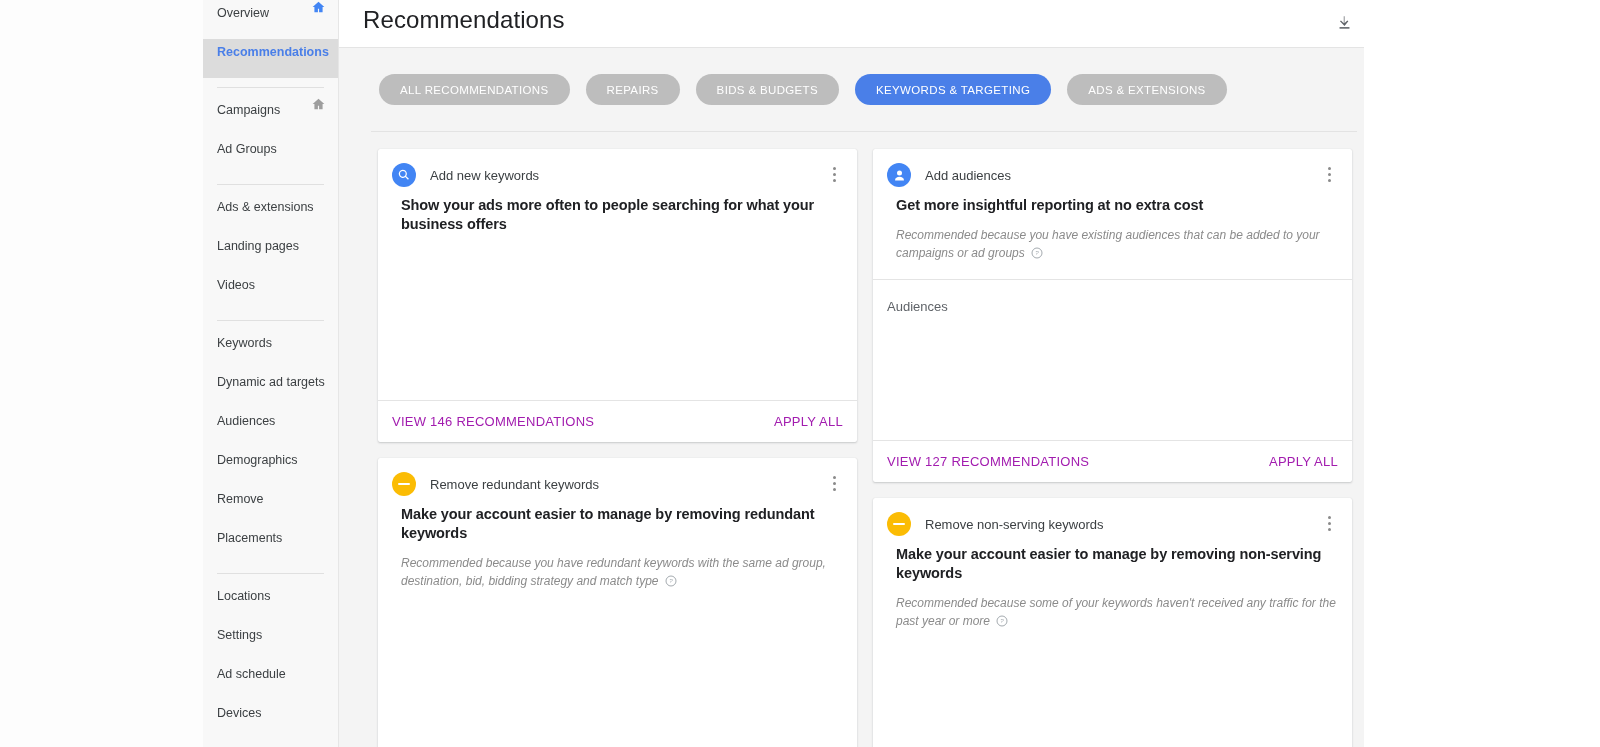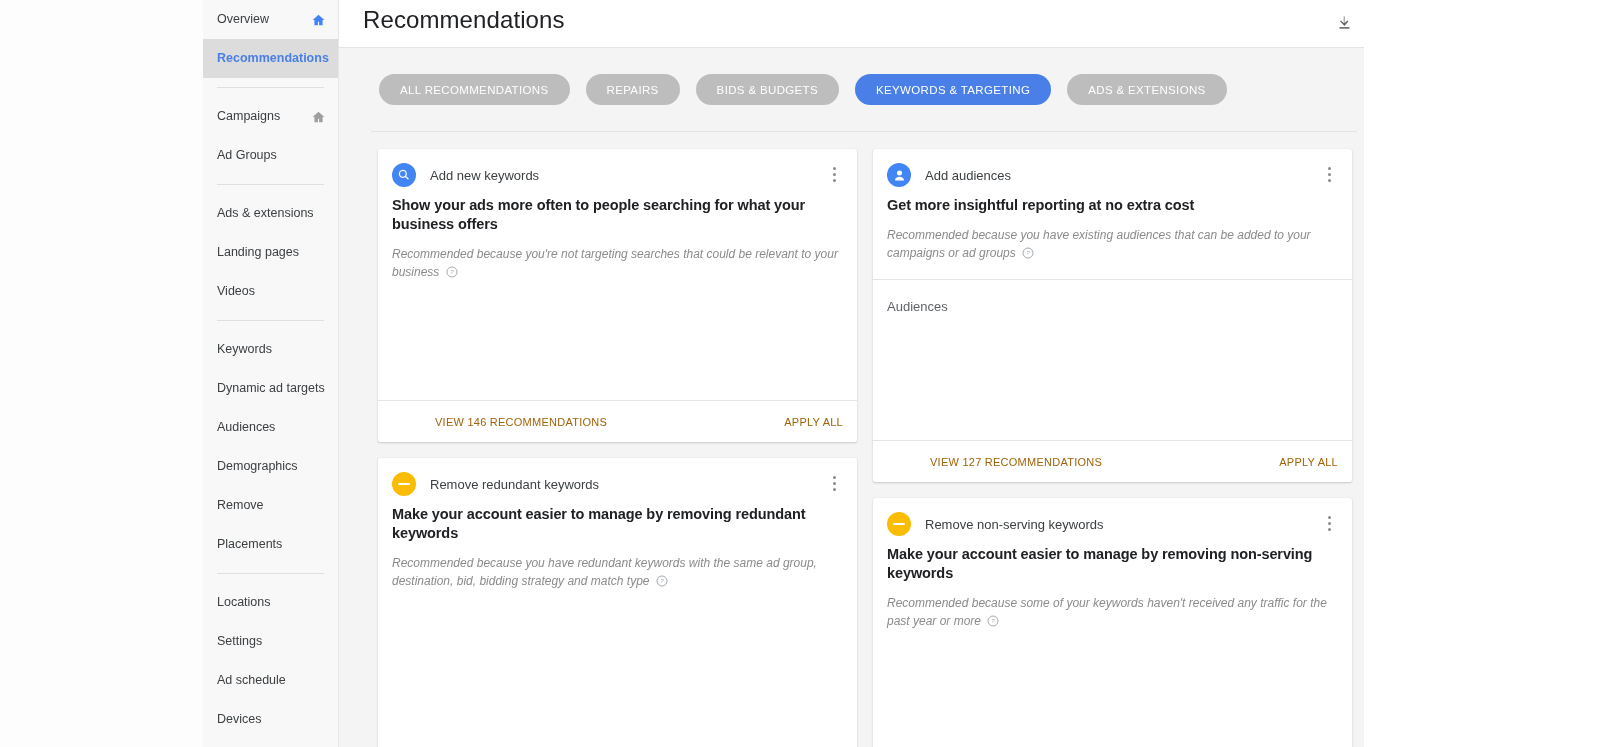--- a/index.html
+++ b/index.html
@@ -19,21 +19,21 @@
 
   
   .sidebar {
     position: absolute; left: 203px; top: 0; width: 136px; height: 747px;
     background: #f8f8f8;
     border-right: 1px solid #e6e6e6;
     overflow: hidden;
   }
   .nav-item {
     position: relative;
-    display: flex; align-items: center; justify-content: space-between;
+    display: flex; align-items: flex-start; justify-content: space-between;
     padding: 0 12px 0 14px;
     min-height: 39px;
     font-size: 12.5px;
     color: #3c4043;
     line-height: 1.25;
     cursor: pointer;
   }
   .nav-item .nav-label { display: block; padding: 6px 0; }
   .nav-item.active { background: #dcdcdc; }
   .nav-item.active .nav-label { color: #4a7fe8; font-weight: bold; }
@@ -129,21 +129,21 @@
   }
   .kebab {
     position: absolute; right: 12px; top: 13px;
     width: 22px; height: 24px;
     display: flex; flex-direction: column; align-items: center; justify-content: center;
     gap: 3px; cursor: pointer;
   }
   .kebab i { width: 3px; height: 3px; border-radius: 50%; background: #8a8a8a; display: block; }
 
   .card-body { display: flex; padding: 9px 14px 0 14px; }
-  .body-main { flex: 1 1 auto; min-width: 0; }
+  .body-main { flex: 1 1 auto; min-width: 0; margin-left: 9px; }
   .card-title {
     font-size: 14.5px; font-weight: bold; color: #202124;
     line-height: 1.32; letter-spacing: -.1px;
   }
   .card-reason {
     margin-top: 11px;
     font-size: 12px; font-style: italic; color: #8b8b8b;
     line-height: 1.52;
   }
   .help-ic { display: inline-block; vertical-align: -2px; margin-left: 3px; }
@@ -166,22 +166,22 @@
   .section-split { height: 1px; background: #e4e4e4; margin-top: 16px; }
   .section-label { padding: 19px 14px 0 14px; font-size: 13px; color: #5f6368; }
 
   .card-spacer { flex: 1 1 auto; }
   .card-foot {
     border-top: 1px solid #e4e4e4;
     display: flex; align-items: center; justify-content: space-between;
     padding: 0 14px; height: 42px;
   }
   .link {
-    font-size: 11px; color: #a16207; letter-spacing: .25px;
-    cursor: pointer; white-space: nowrap; margin-left: 43px;
+    font-size: 13px; color: #a21caf; letter-spacing: .25px;
+    cursor: pointer; white-space: nowrap;
   }
 </style>
 </head>
 <body>
 
 <div id="app">
 
   <div class="left-gutter"></div>
 
   <nav class="sidebar">
@@ -296,27 +296,20 @@
             <span class="kebab">
                 <i></i>
                 <i></i>
                 <i></i>
               </span>
           </div>
 
           <div class="card-body">
             <div class="body-main">
               <div class="card-title">Show your ads more often to people searching for what your business offers</div>
-              <div class="card-reason">
-                <span>Recommended because you're not targeting searches that could be relevant to your business</span>
-                <svg class="help-ic" width="12" height="12" viewBox="0 0 24 24">
-                  <circle cx="12" cy="12" r="10" fill="none" stroke="#9aa0a6" stroke-width="1.8"></circle>
-                  <text x="12" y="16.5" font-size="12" fill="#9aa0a6" text-anchor="middle" font-family="Liberation Sans, sans-serif">?</text>
-                </svg>
-              </div>
             </div>
           </div>
 
           <div class="card-spacer"></div>
           <div class="card-foot">
             <span class="link">VIEW 146 RECOMMENDATIONS</span>
             <span class="link">APPLY ALL</span>
           </div>
         </section>
 

